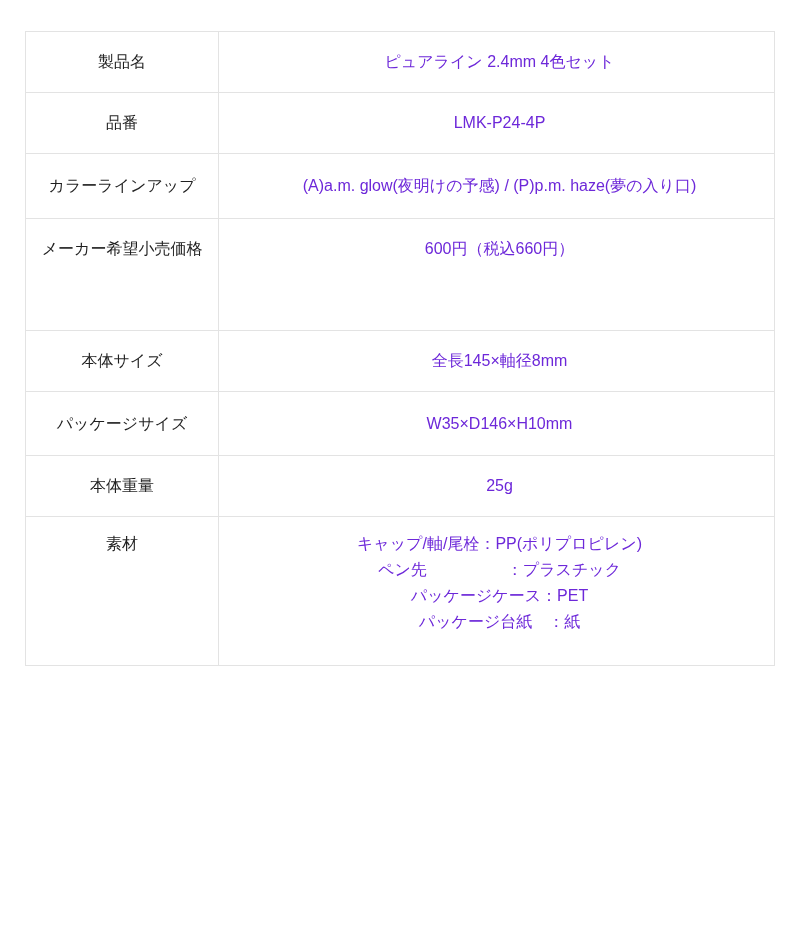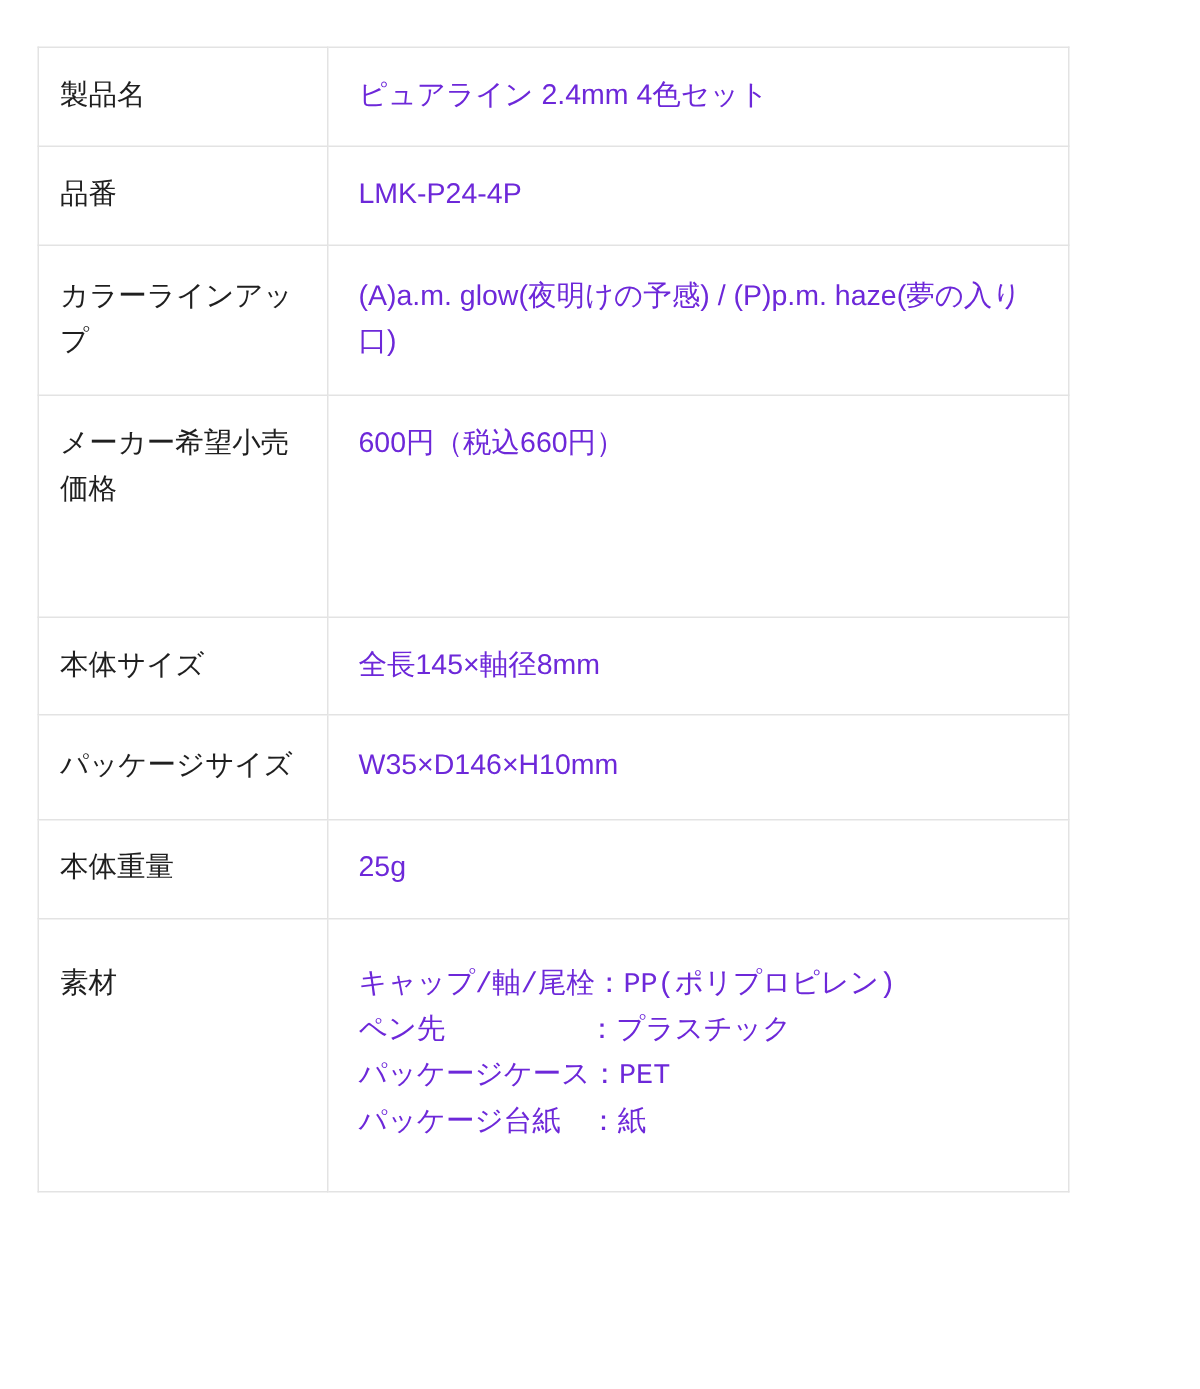--- a/index.html
+++ b/index.html
@@ -18,24 +18,25 @@
     width: 800px;
     height: 926px;
     position: relative;
     background: #ffffff;
     box-sizing: border-box;
   }
   .spec-table {
     position: absolute;
     left: 25px;
     top: 31px;
-    width: 688px;
+    width: 750px;
     border-collapse: collapse;
     table-layout: fixed;
-    font-size: 19px;
+    font-size: 16px;
+    text-align: center;
   }
   .spec-table tr {
     border-top: 1px solid #e3e3e3;
     border-bottom: 1px solid #e3e3e3;
   }
   .spec-table td {
     vertical-align: top;
     padding: 17px 14px 17px 14px;
     line-height: 1.62;
     border: 1px solid #e3e3e3;
@@ -50,21 +51,21 @@
     background: #ffffff;
     color: #6d28d9;
     padding-left: 20px;
   }
   .cell-lines {
     white-space: pre-wrap;
   }
   .row-tall td { padding-top: 19px; padding-bottom: 19px; }
   .row-color-content td { padding-top: 20px; padding-bottom: 22px; }
   .row-price td { padding-bottom: 68px; }
-  .row-material td { padding-top: 28px; padding-bottom: 30px; font-family: Liberation Mono, monospace; }
+  .row-material td { padding-top: 14px; padding-bottom: 30px; }
 </style>
 </head>
 <body>
 
 <div class="page">
   <table class="spec-table">
     <tbody>
       <tr>
         <td class="label">製品名</td>
         <td class="value cell-lines">ピュアライン 2.4mm 4色セット</td>

